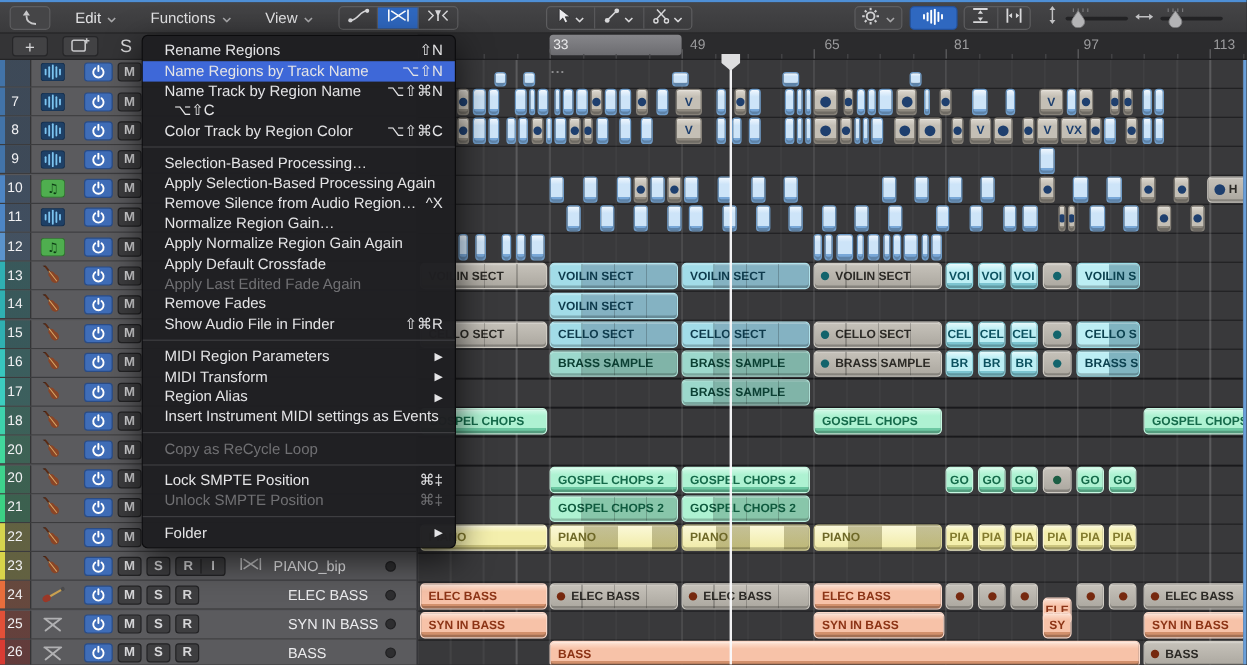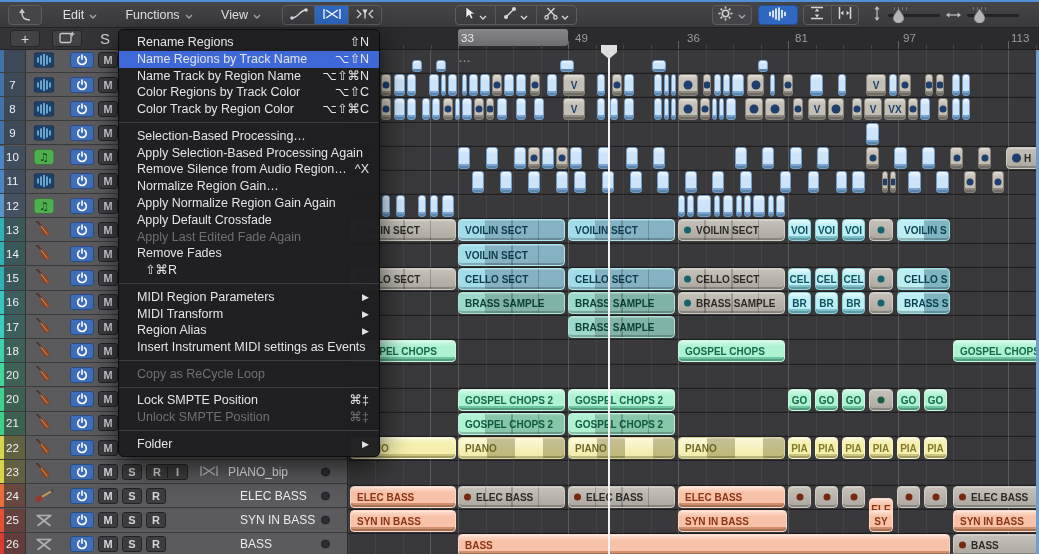--- a/index.html
+++ b/index.html
@@ -325,21 +325,21 @@
       <div class="rtick" style="left: 495px; height: 4px; background: rgb(73, 73, 75);"></div>
       <div class="rtick" style="left: 522.5px; height: 4px; background: rgb(73, 73, 75);"></div>
       <div class="rtick" style="left: 550px; height: 8px; background: rgb(98, 98, 100);"></div>
       <div class="rtick" style="left: 577.5px; height: 4px; background: rgb(73, 73, 75);"></div>
       <div class="rtick" style="left: 605px; height: 4px; background: rgb(73, 73, 75);"></div>
       <div class="rtick" style="left: 632.5px; height: 4px; background: rgb(73, 73, 75);"></div>
       <div class="rtick" style="left: 660px; height: 8px; background: rgb(98, 98, 100);"></div>
       <div class="rtick" style="left: 687.5px; height: 4px; background: rgb(73, 73, 75);"></div>
       <div class="rnum incycle" style="left: 113px;">33</div>
       <div class="rnum" style="left: 227px;">49</div>
-      <div class="rnum" style="left: 339px;">36</div>
+      <div class="rnum" style="left: 339px;">65</div>
       <div class="rnum" style="left: 447px;">81</div>
       <div class="rnum" style="left: 555px;">97</div>
       <div class="rnum" style="left: 663px; text-align: right;">113</div>
     </div>
   <div id="headers">
       <div class="hrow" style="top: -1.2px; height: 24px;">
         <div class="numcell" style="background: linear-gradient(90deg, rgb(66, 115, 168) 0px, rgb(66, 115, 168) 4px, rgba(66, 115, 168, 0.243) 4px), rgb(60, 60, 62);"></div>
         <div class="hicon">
           <svg width="20" height="15" viewBox="0 0 20 15">
             <rect width="20" height="15" rx="3" fill="#1e4066" stroke="#152e4c"></rect>
@@ -1239,21 +1239,20 @@
       </div>
       <div class="mi hl">
         <span class="ml">Name Regions by Track Name</span>
         <span class="ms">⌥⇧N</span>
       </div>
       <div class="mi">
         <span class="ml">Name Track by Region Name</span>
         <span class="ms">⌥⇧⌘N</span>
       </div>
       <div class="mi">
-        <span class="ml">Color Regions by Track Color</span>
         <span class="ms">⌥⇧C</span>
       </div>
       <div class="mi">
         <span class="ml">Color Track by Region Color</span>
         <span class="ms">⌥⇧⌘C</span>
       </div>
       <div class="msep"></div>
       <div class="mi">
         <span class="ml">Selection-Based Processing…</span>
       </div>
@@ -1273,20 +1272,21 @@
       <div class="mi">
         <span class="ml">Apply Default Crossfade</span>
       </div>
       <div class="mi dis">
         <span class="ml">Apply Last Edited Fade Again</span>
       </div>
       <div class="mi">
         <span class="ml">Remove Fades</span>
       </div>
       <div class="mi">
+        <span class="ml">Show Audio File in Finder</span>
         <span class="ms">⇧⌘R</span>
       </div>
       <div class="msep"></div>
       <div class="mi">
         <span class="ml">MIDI Region Parameters</span>
         <span class="arr">▶</span>
       </div>
       <div class="mi">
         <span class="ml">MIDI Transform</span>
         <span class="arr">▶</span>

